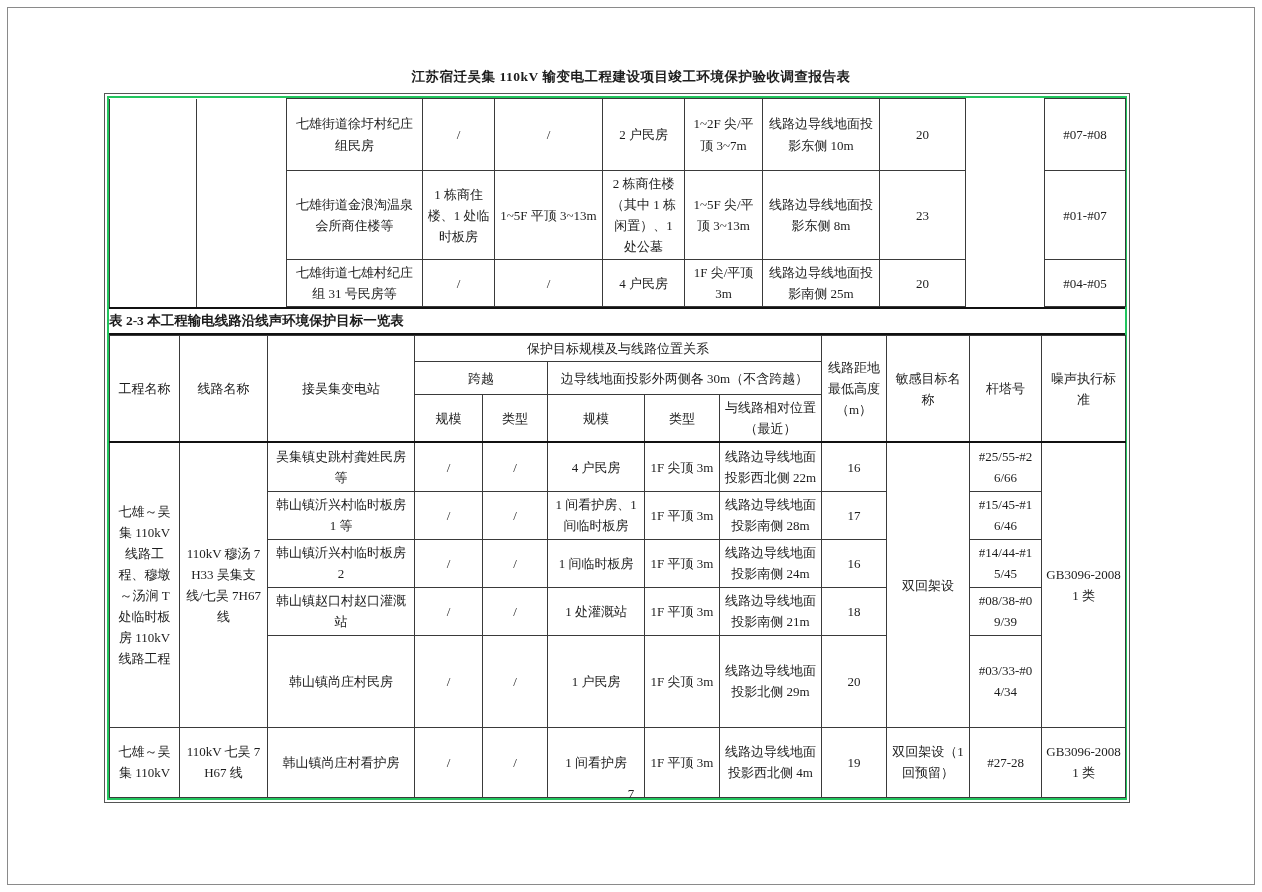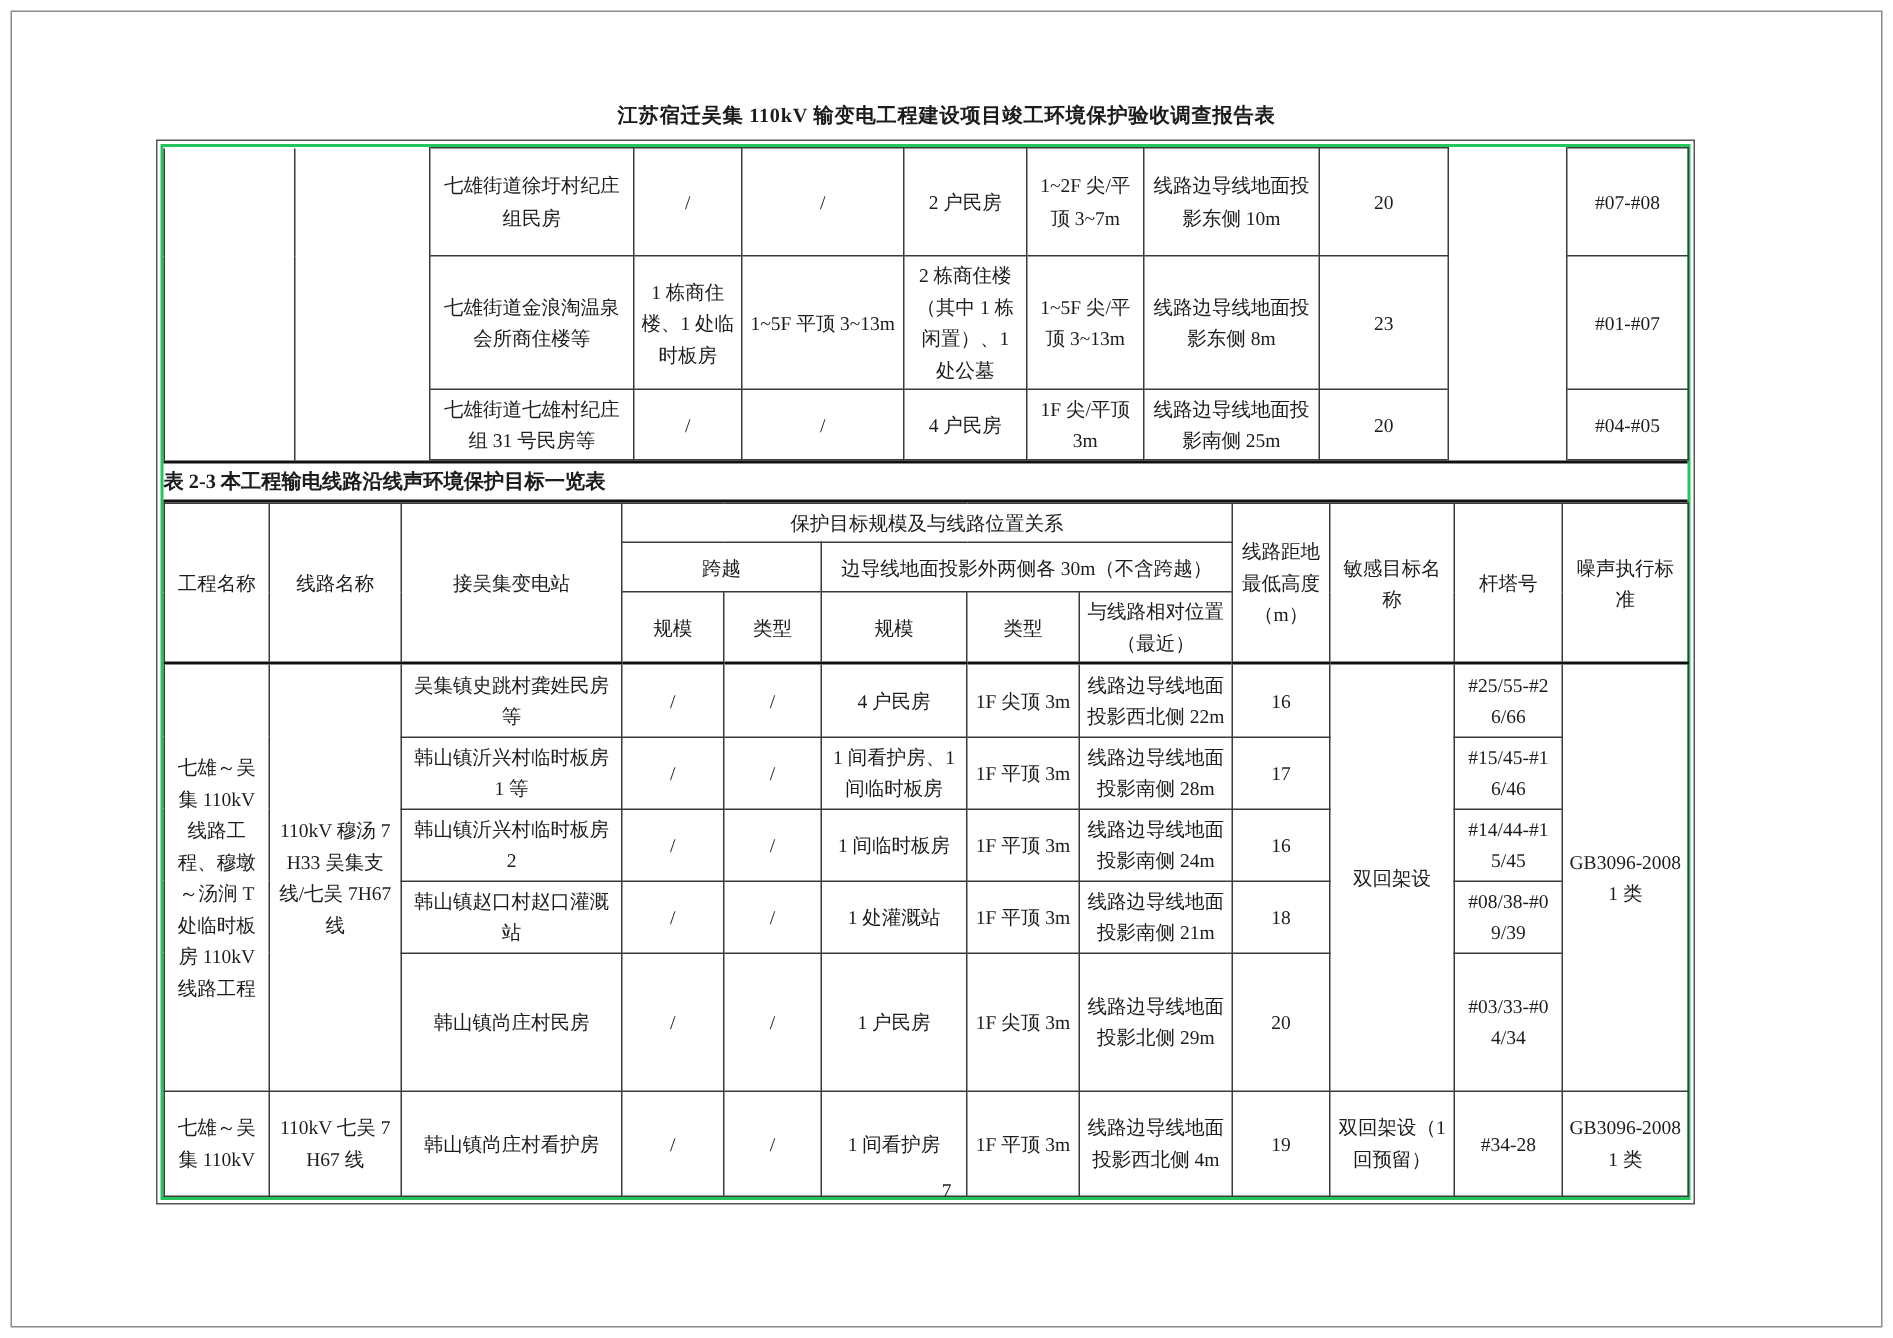--- a/index.html
+++ b/index.html
@@ -184,21 +184,21 @@
         <td>七雄～吴 集 110kV</td>
         <td>110kV 七吴 7H67 线</td>
         <td>韩山镇尚庄村看护房</td>
         <td>/</td>
         <td>/</td>
         <td>1 间看护房</td>
         <td>1F 平顶 3m</td>
         <td>线路边导线地面投影西北侧 4m</td>
         <td>19</td>
         <td>双回架设（1 回预留）</td>
-        <td>#34-28</td>
+        <td>#27-28</td>
         <td>GB3096-2008 1 类</td>
       </tr>
     </tbody>
       </table>
   </div>
 
   <div class="page-num">7</div>
 </div>
 
 </body></html>

